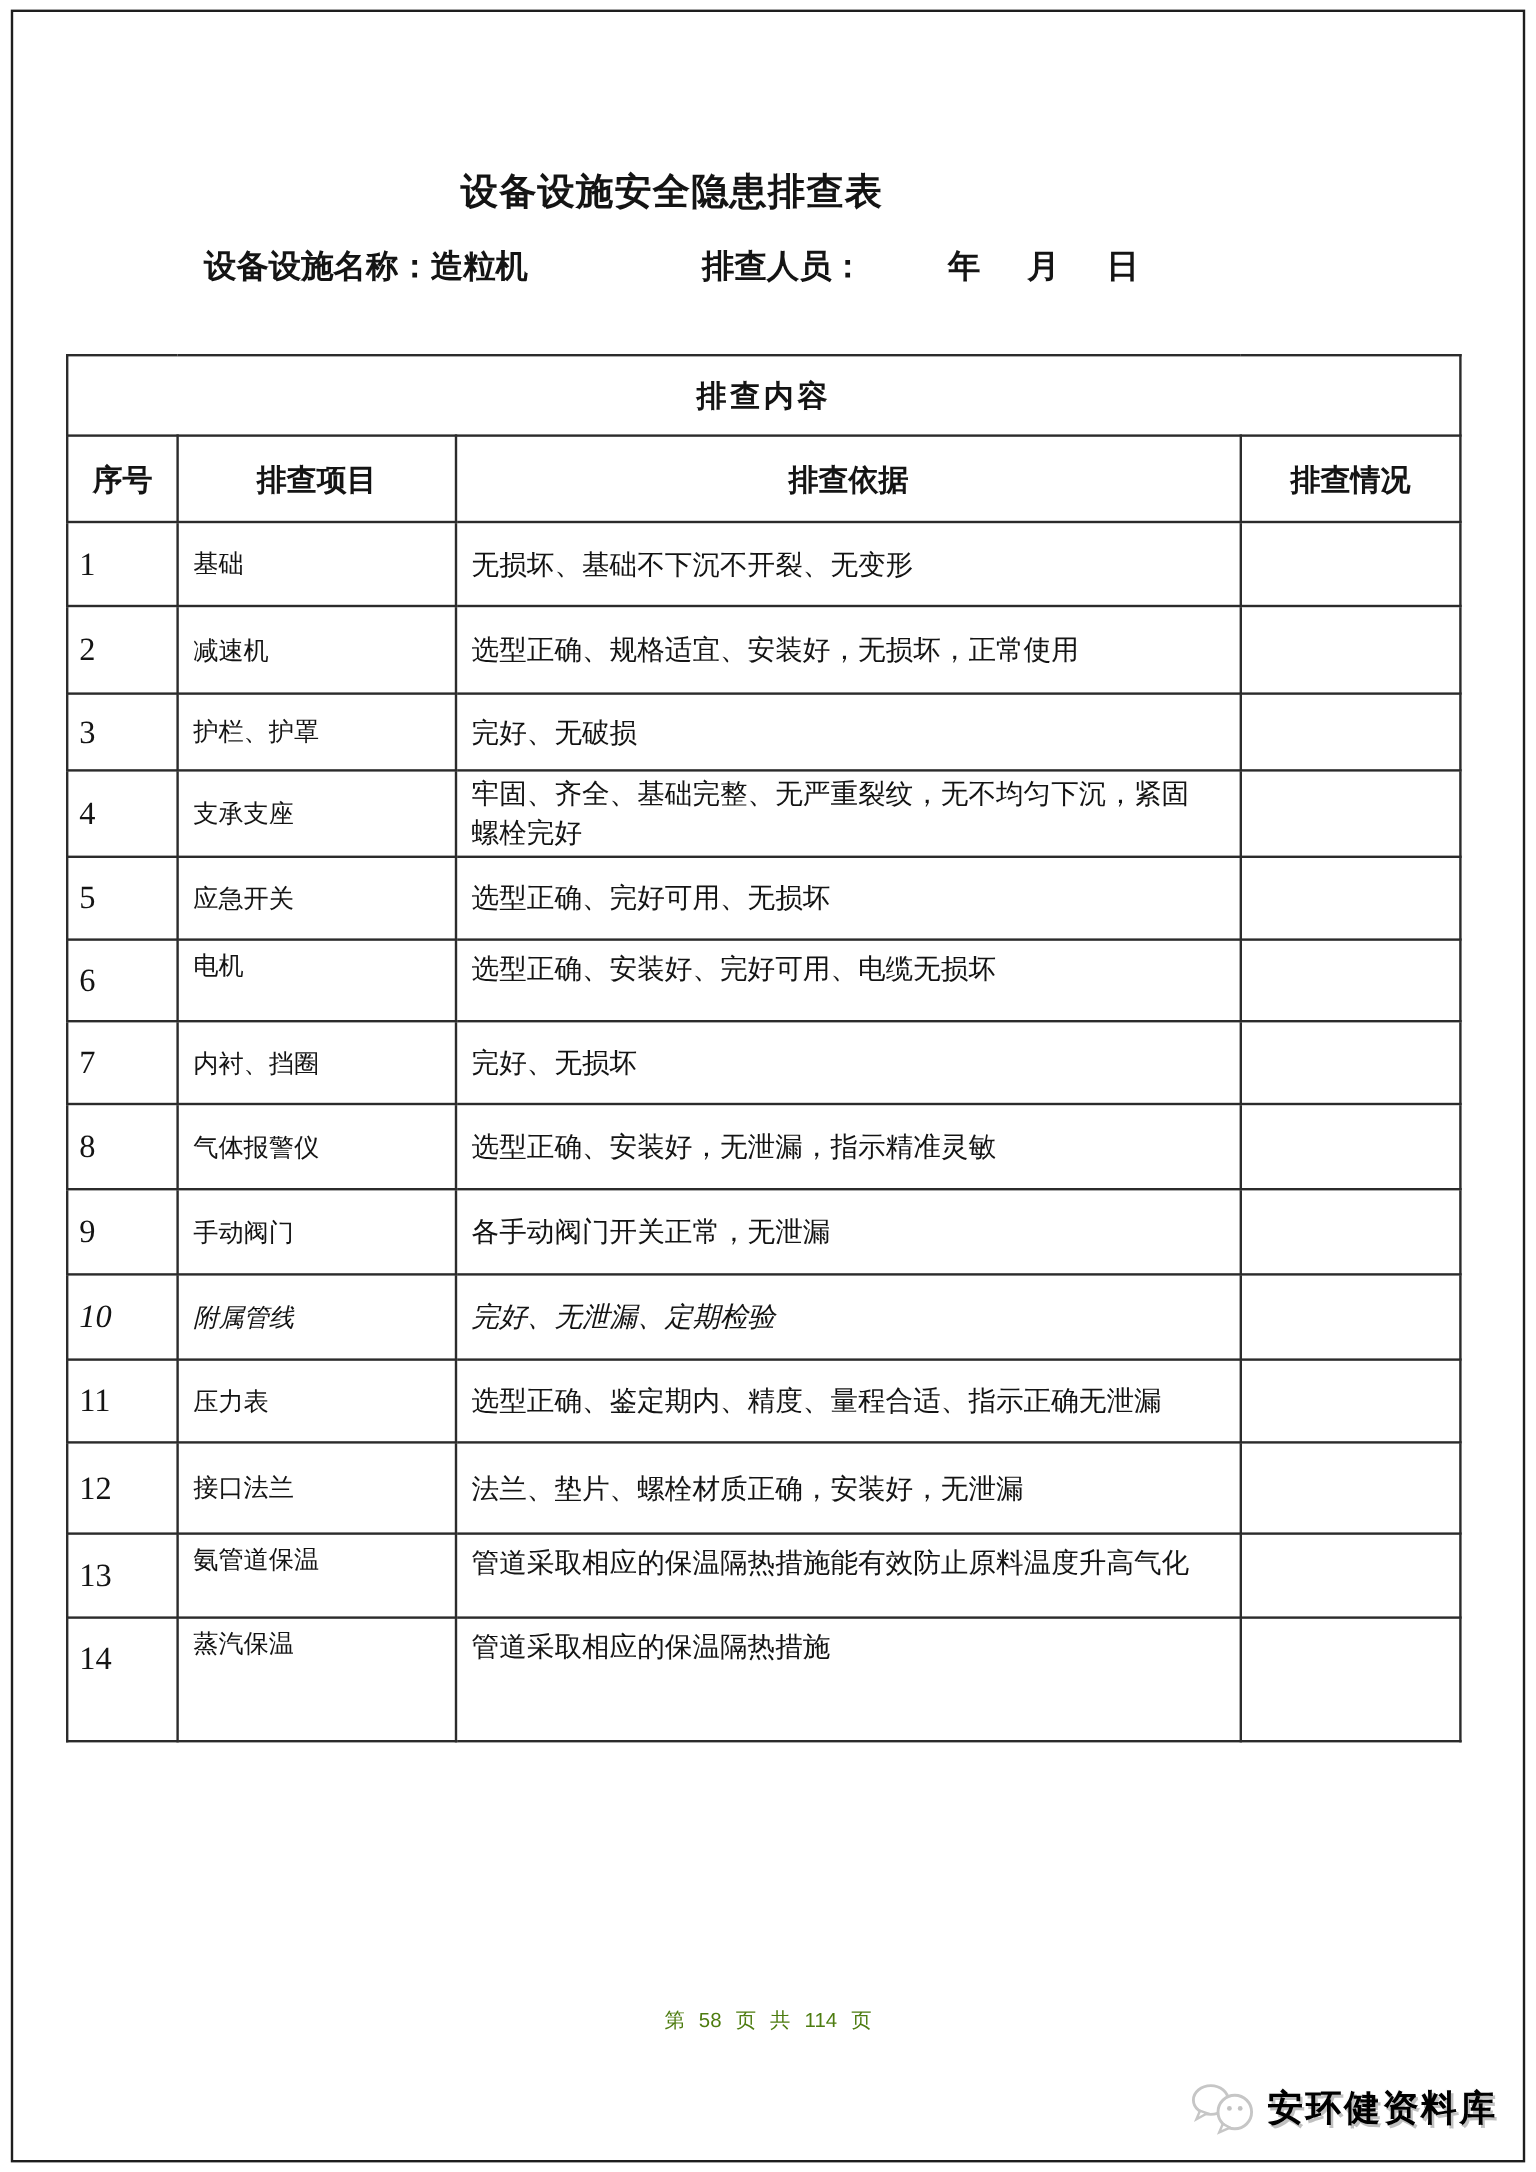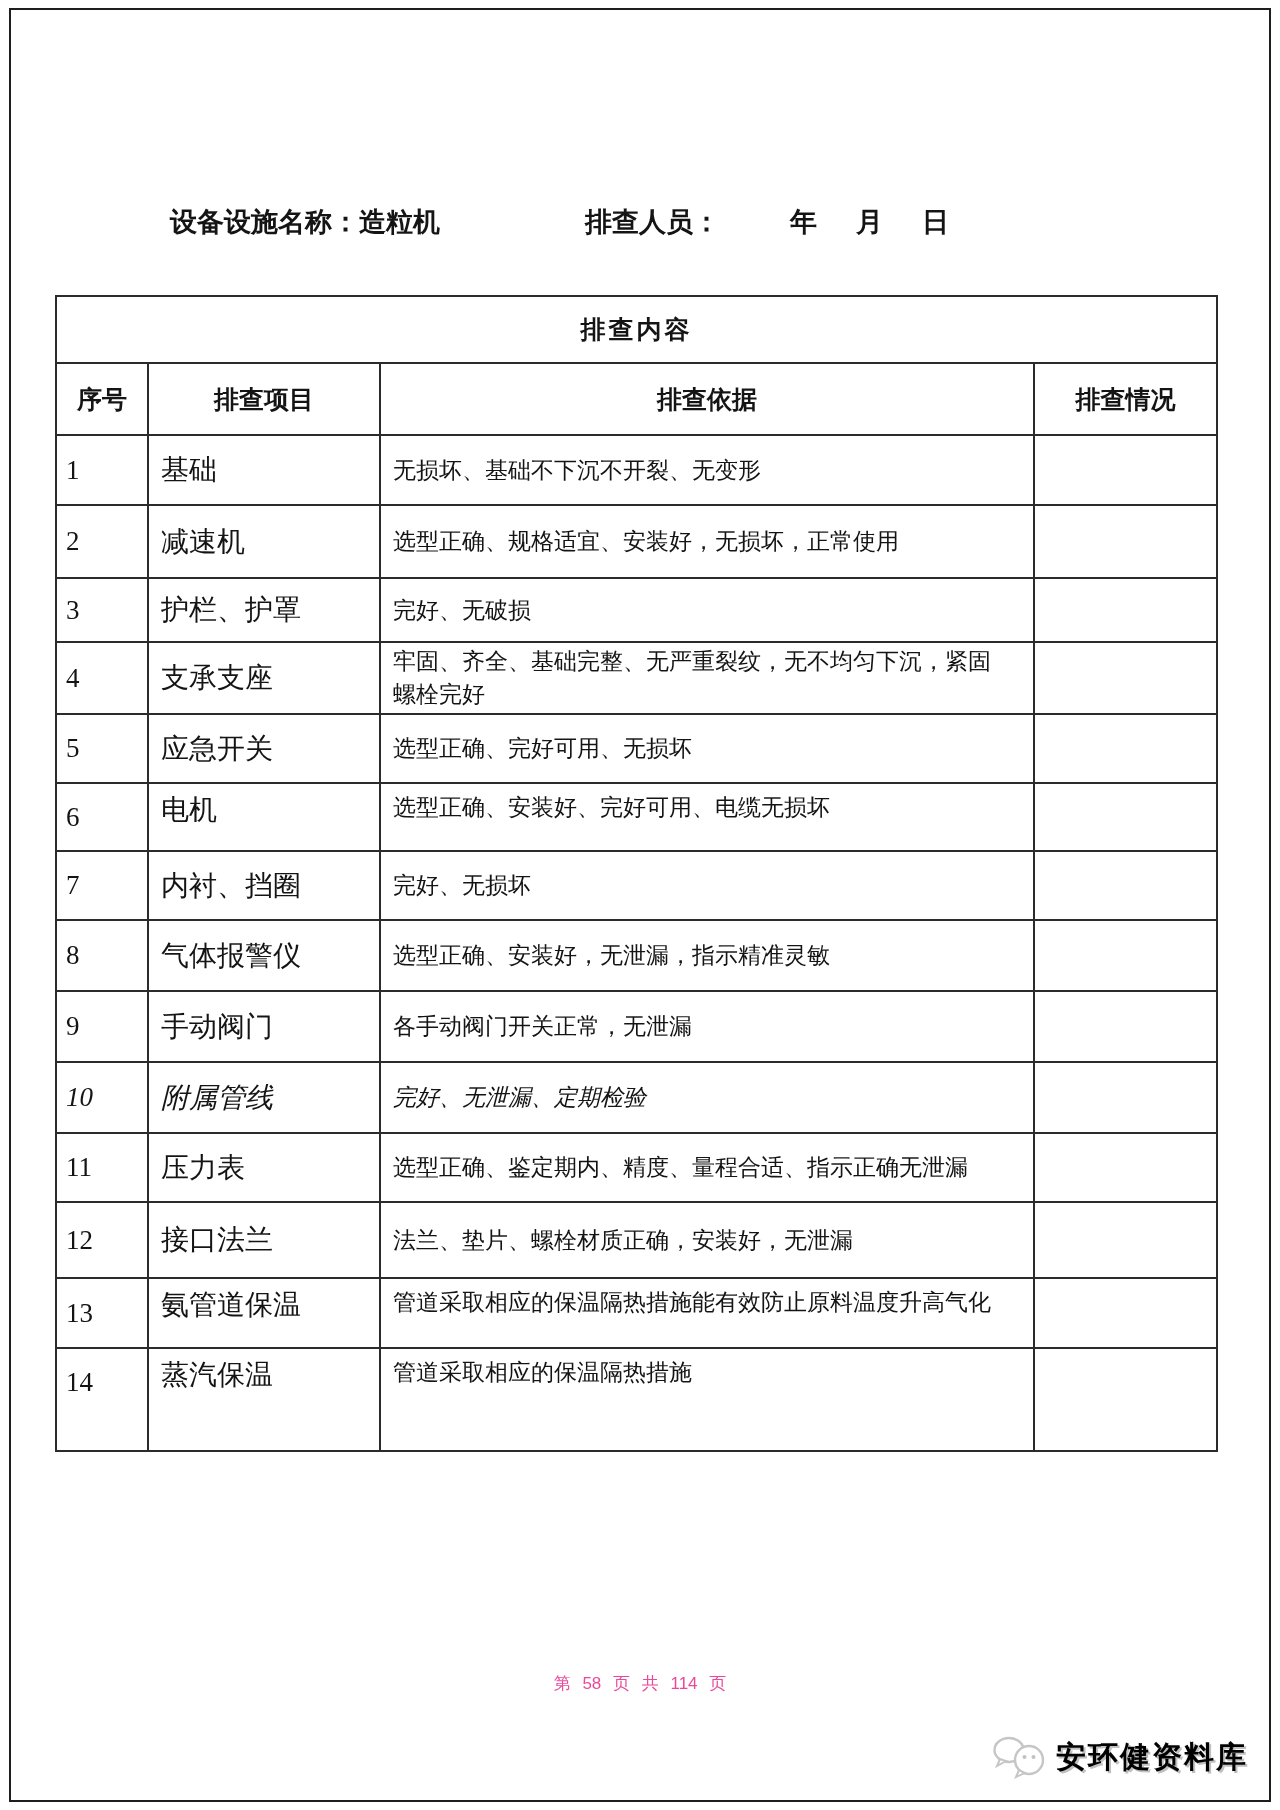--- a/index.html
+++ b/index.html
@@ -48,54 +48,55 @@
   .rows tr:nth-child(7)  { height:69px; }
   .rows tr:nth-child(8)  { height:71px; }
   .rows tr:nth-child(9)  { height:71px; }
   .rows tr:nth-child(10) { height:71px;font-style:italic; }
   .rows tr:nth-child(11) { height:69px; }
   .rows tr:nth-child(12) { height:76px; }
   .rows tr:nth-child(13) { height:70px; }
   .rows tr:nth-child(14) { height:103px; }
 
   td.cell-no    { text-align:left; padding-left:9px; font-size:27px; }
-  td.cell-item  { text-align:left; padding-left:12px; font-size:28px; }
+  td.cell-item  { text-align:left; padding-left:12px; font-size:21px; }
   td.cell-basis { text-align:left; padding:0 26px 0 12px; font-size:23px; line-height:33px; }
 
   
   .rows tr:nth-child(6)  td.cell-item,  .rows tr:nth-child(6)  td.cell-basis,
   .rows tr:nth-child(13) td.cell-item,  .rows tr:nth-child(13) td.cell-basis,
   .rows tr:nth-child(14) td.cell-item,  .rows tr:nth-child(14) td.cell-basis {
     vertical-align:top; padding-top:7px;
   }
   .rows tr:nth-child(14) td.cell-no { vertical-align:top; padding-top:18px; }
 
   .footer {
     position:absolute; top:1672px; left:0; width:100%; text-align:center;
     font-family:"Liberation Sans","DejaVu Sans",sans-serif;
-    font-size:17px; color:#ec4899; word-spacing:7px;
+    font-size:17px; color:#4d7c0f; word-spacing:7px;
   }
   .watermark {
     position:absolute; top:1734px; right:32px;
     display:flex; align-items:center; gap:8px;
   }
   .wm-text {
     font-family:"Liberation Sans","DejaVu Sans",sans-serif;
     font-size:30px; font-weight:bold; letter-spacing:2px;
     color:#000000; text-shadow:2px 2px 0 #c0c0c0, -1px -1px 0 #fafafa;
     white-space:nowrap;
   }
   .wm-icon { display:inline-block; line-height:0; }
 </style>
 </head>
 <body>
 
 <div class="page">
   <div class="page-border"></div>
 
+  <div class="doc-title">设备设施安全隐患排查表</div>
 
   <div class="subtitle">
     <span class="sub-device">设备设施名称：造粒机</span>
     <span class="sub-inspector">排查人员：</span>
     <span class="sub-date">年　月　日</span>
   </div>
 
   <table class="tbl">
     <colgroup>
       <col style="width:92px">

